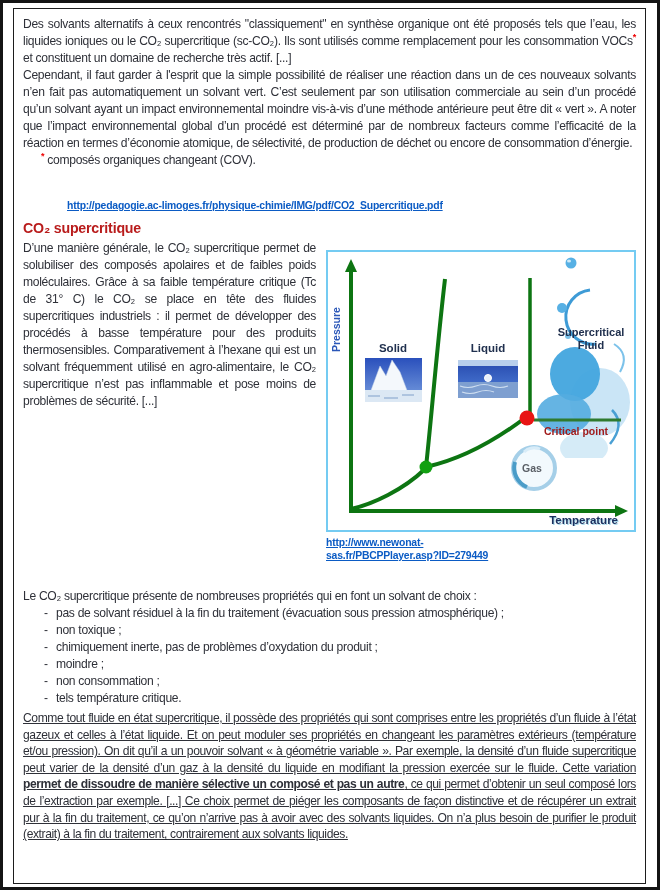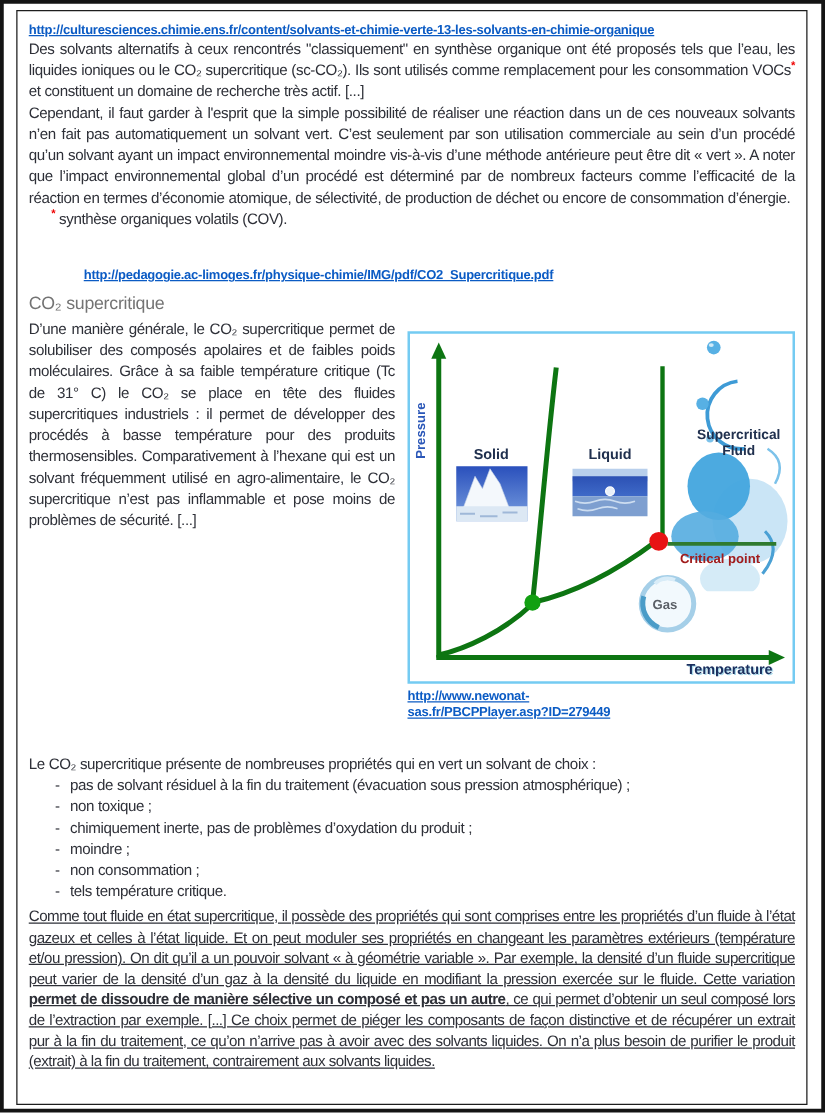--- a/index.html
+++ b/index.html
@@ -19,22 +19,22 @@
   }
   a.link{
     color:#0b5bc4;text-decoration:underline;font-size:10.4px;font-weight:700;
     letter-spacing:-0.2px;display:inline-block;line-height:13px;word-break:break-all;
   }
   .url-row{margin:0;line-height:13px;}
   .url2-row{margin-top:28px;padding-left:44px;}
   .sup-red{color:#ee0000;font-weight:700;font-size:9px;vertical-align:super;line-height:0;}
   .footnote{margin:0 0 0 18px;font-size:12.1px;line-height:17px;letter-spacing:-0.3px;}
   h2.heading{
-    margin:7px 0 3px 0;font-size:14.2px;line-height:18px;color:#737373;
-    letter-spacing:-0.2px;font-weight:400;
+    margin:7px 0 3px 0;font-size:14.2px;line-height:18px;color:#b91c1c;
+    letter-spacing:-0.2px;font-weight:700;
   }
   .section{overflow:visible;}
   figure.fig{
     float:right;width:310px;margin:10px 0 0 10px;padding:0;
   }
   .diagram-box{
     width:306px;height:278px;border:2px solid #74cbf2;background:#ffffff;position:relative;
   }
   figcaption{margin-top:4px;text-align:left;line-height:13px;}
   figcaption .capline{display:block;}
@@ -45,27 +45,26 @@
   .bullet-row .dash{width:12px;margin-left:21px;flex:none;}
   .p4{margin-top:3px;line-height:16.6px;letter-spacing:-0.4px;text-decoration:underline;}
   .bold{font-weight:700;}
   svg text{font-family:"Liberation Sans","DejaVu Sans",sans-serif;font-weight:700;}
 </style>
 </head>
 <body>
 
 <div class="frame">
 
-  <p class="url-row"><a class="link">http://culturesciences.chimie.ens.fr/content/solvants-et-chimie-verte-13-les-solvants-en-chimie-organique</a></p>
 
   <p class="para"><span>Des solvants alternatifs à ceux rencontrés "classiquement" en synthèse organique ont été proposés tels que l’eau, les liquides ioniques ou le CO₂ supercritique (sc-CO₂). Ils sont utilisés comme remplacement pour les consommation VOCs</span><span class="sup-red">*</span><span> et constituent un domaine de recherche très actif. [...]</span></p>
 
   <p class="para">Cependant, il faut garder à l'esprit que la simple possibilité de réaliser une réaction dans un de ces nouveaux solvants n’en fait pas automatiquement un solvant vert. C’est seulement par son utilisation commerciale au sein d’un procédé qu’un solvant ayant un impact environnemental moindre vis-à-vis d’une méthode antérieure peut être dit « vert ». A noter que l’impact environnemental global d’un procédé est déterminé par de nombreux facteurs comme l’efficacité de la réaction en termes d’économie atomique, de sélectivité, de production de déchet ou encore de consommation d’énergie.</p>
 
-  <p class="footnote"><span class="sup-red">*</span><span> synthèse organiques volatils (COV).</span></p>
+  <p class="footnote"><span class="sup-red">*</span><span> composés organiques changeant (COV).</span></p>
 
   <p class="url-row url2-row"><a class="link">http://pedagogie.ac-limoges.fr/physique-chimie/IMG/pdf/CO2_Supercritique.pdf</a></p>
 
   <h2 class="heading">CO₂ supercritique</h2>
 
   <div class="section">
     <figure class="fig">
       <div class="diagram-box">
         <svg width="306" height="274" viewBox="0 0 306 274">
           <defs>
@@ -149,21 +148,21 @@
       <figcaption>
         <a class="link"><span class="capline">http://www.newonat-</span><span class="capline">sas.fr/PBCPPlayer.asp?ID=279449</span></a>
       </figcaption>
     </figure>
 
     <p class="para">D’une manière générale, le CO₂ supercritique permet de solubiliser des composés apolaires et de faibles poids moléculaires. Grâce à sa faible température critique (Tc de 31° C) le CO₂ se place en tête des fluides supercritiques industriels : il permet de développer des procédés à basse température pour des produits thermosensibles. Comparativement à l’hexane qui est un solvant fréquemment utilisé en agro-alimentaire, le CO₂ supercritique n’est pas inflammable et pose moins de problèmes de sécurité. [...]</p>
   </div>
 
   <div class="clear"></div>
 
-  <p class="para intro">Le CO₂ supercritique présente de nombreuses propriétés qui en vert un solvant de choix :</p>
+  <p class="para intro">Le CO₂ supercritique présente de nombreuses propriétés qui en font un solvant de choix :</p>
 
   <div class="bullets">
     <div class="bullet-row">
         <span class="dash">-</span>
         <span>pas de solvant résiduel à la fin du traitement (évacuation sous pression atmosphérique) ;</span>
       </div>
     <div class="bullet-row">
         <span class="dash">-</span>
         <span>non toxique ;</span>
       </div>

